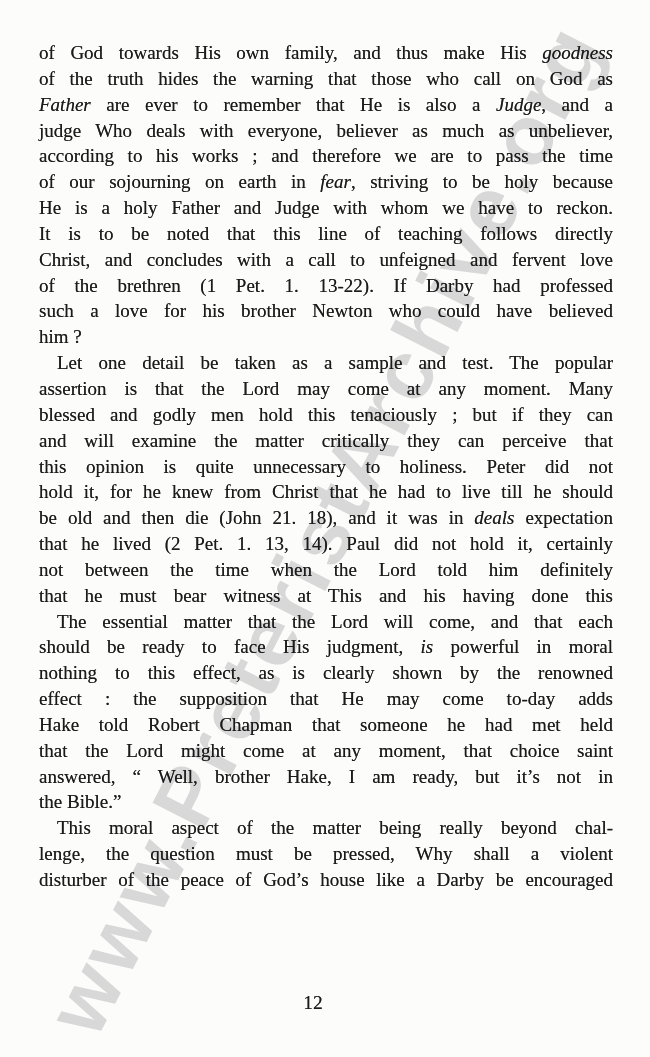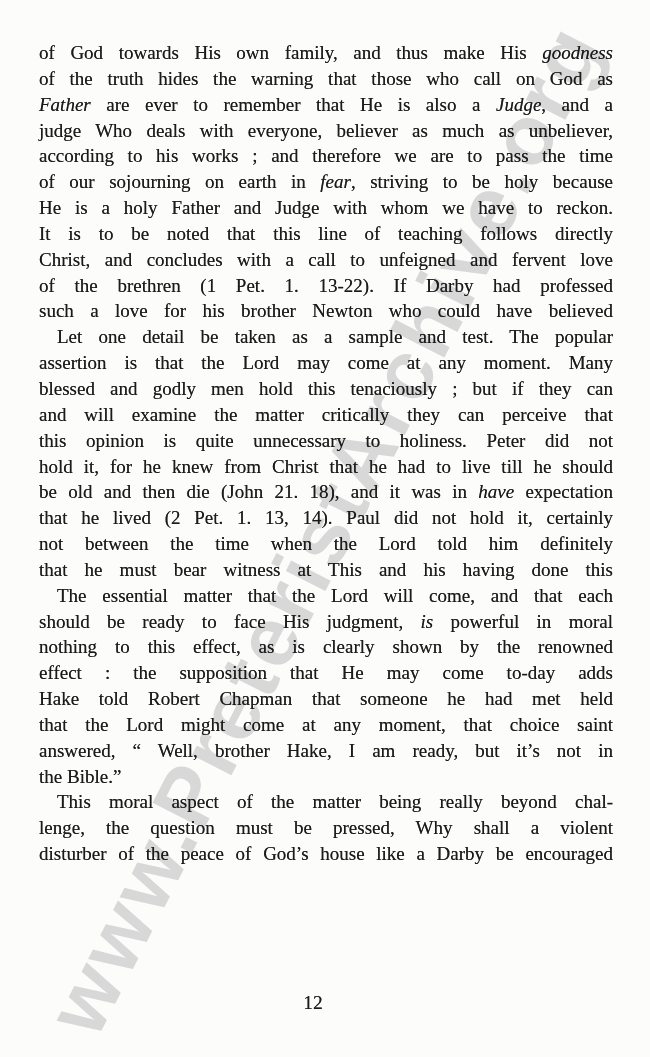--- a/index.html
+++ b/index.html
@@ -70,29 +70,30 @@
         <div class="line"><span>of the truth hides the warning that those who call on God as</span></div>
         <div class="line"><span class="it">Father</span><span> are ever to remember that He is also a </span><span class="it">Judge</span><span>, and a</span></div>
         <div class="line"><span>judge Who deals with everyone, believer as much as unbeliever,</span></div>
         <div class="line"><span>according to his works ; and therefore we are to pass the time</span></div>
         <div class="line"><span>of our sojourning on earth in </span><span class="it">fear</span><span>, striving to be holy because</span></div>
         <div class="line"><span>He is a holy Father and Judge with whom we have to reckon.</span></div>
         <div class="line"><span>It is to be noted that this line of teaching follows directly</span></div>
         <div class="line"><span>Christ, and concludes with a call to unfeigned and fervent love</span></div>
         <div class="line"><span>of the brethren (1 Pet. 1. 13-22).  If Darby had professed</span></div>
         <div class="line"><span>such a love for his brother Newton who could have believed</span></div>
+        <div class="line last"><span>him ?</span></div>
       </div>
       <div class="para">
         <div class="line indent"><span>Let one detail be taken as a sample and test.  The popular</span></div>
         <div class="line"><span>assertion is that the Lord may come at any moment.  Many</span></div>
         <div class="line"><span>blessed and godly men hold this tenaciously ; but if they can</span></div>
         <div class="line"><span>and will examine the matter critically they can perceive that</span></div>
         <div class="line"><span>this opinion is quite unnecessary to holiness.  Peter did not</span></div>
         <div class="line"><span>hold it, for he knew from Christ that he had to live till he should</span></div>
-        <div class="line"><span>be old and then die (John 21. 18), and it was in </span><span class="it">have</span><span> expectation</span></div>
+        <div class="line"><span>be old and then die (John 21. 18), and it was in </span><span class="it">deals</span><span> expectation</span></div>
         <div class="line"><span>that he lived (2 Pet. 1. 13, 14).  Paul did not hold it, certainly</span></div>
         <div class="line"><span>not between the time when the Lord told him definitely</span></div>
         <div class="line"><span>that he must bear witness at This and his having done this</span></div>
       </div>
       <div class="para">
         <div class="line indent"><span>The essential matter that the Lord will come, and that each</span></div>
         <div class="line"><span>should be ready to face His judgment, </span><span class="it">is</span><span> powerful in moral</span></div>
         <div class="line"><span>nothing to this effect, as is clearly shown by the renowned</span></div>
         <div class="line"><span>effect : the supposition that He may come to-day adds</span></div>
         <div class="line"><span>Hake told Robert Chapman that someone he had met held</span></div>

